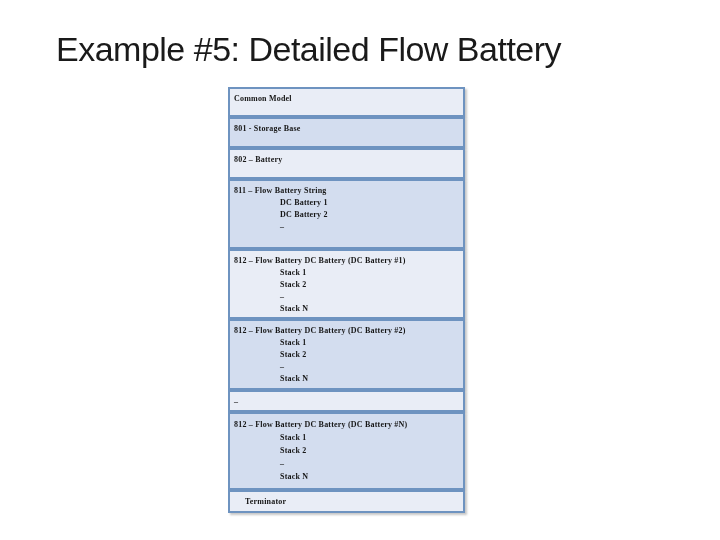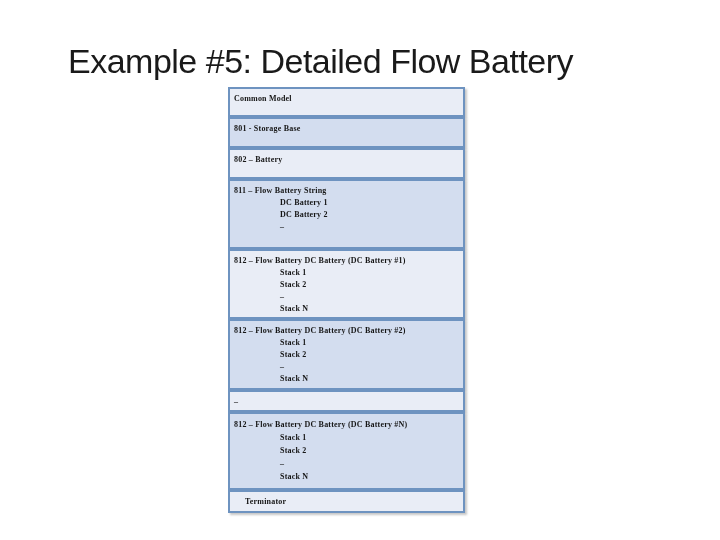--- a/index.html
+++ b/index.html
@@ -12,21 +12,21 @@
     width: 720px;
     height: 540px;
     background: #ffffff;
     overflow: hidden;
     font-family: "Liberation Sans", sans-serif;
   }
   .slide-title {
     position: absolute;
     left: 56px;
     top: 30px;
-    margin: 12px;
+    margin: 0;
     font-size: 34px;
     font-weight: 400;
     letter-spacing: -0.5px;
     color: #1a1a1a;
     white-space: nowrap;
     font-family: "Liberation Sans", sans-serif;
   }
   .stack {
     position: absolute;
     left: 228px;

